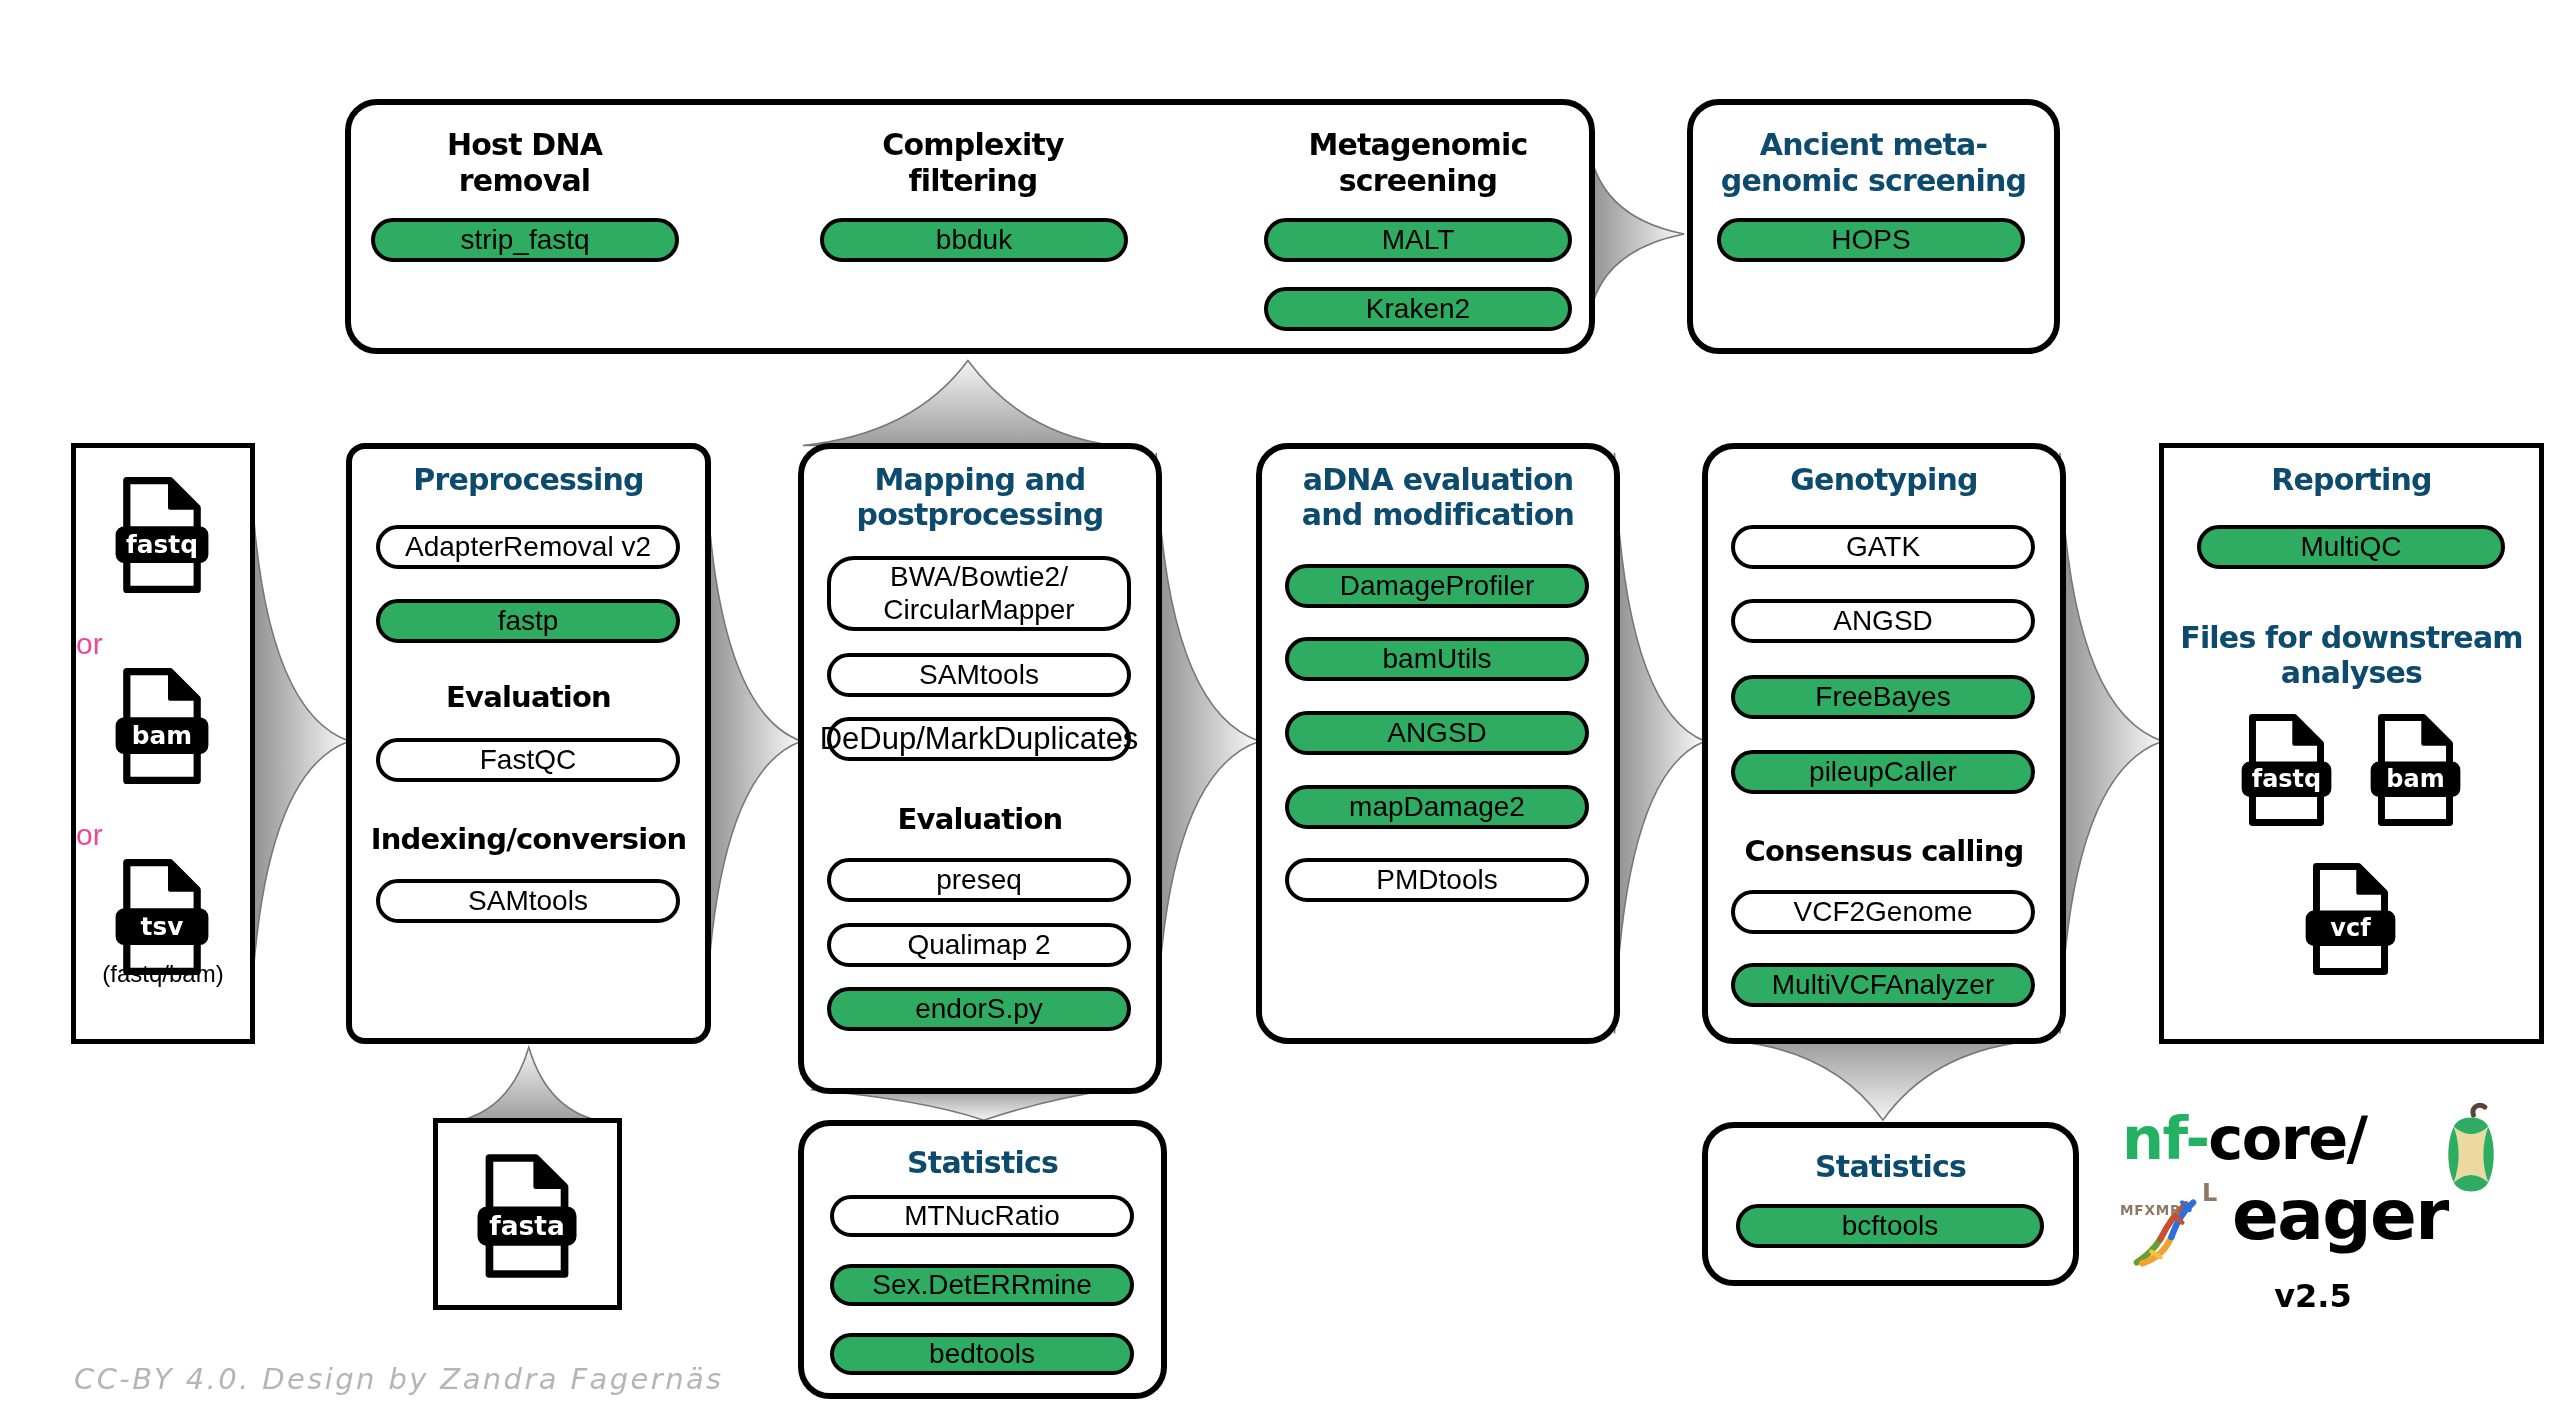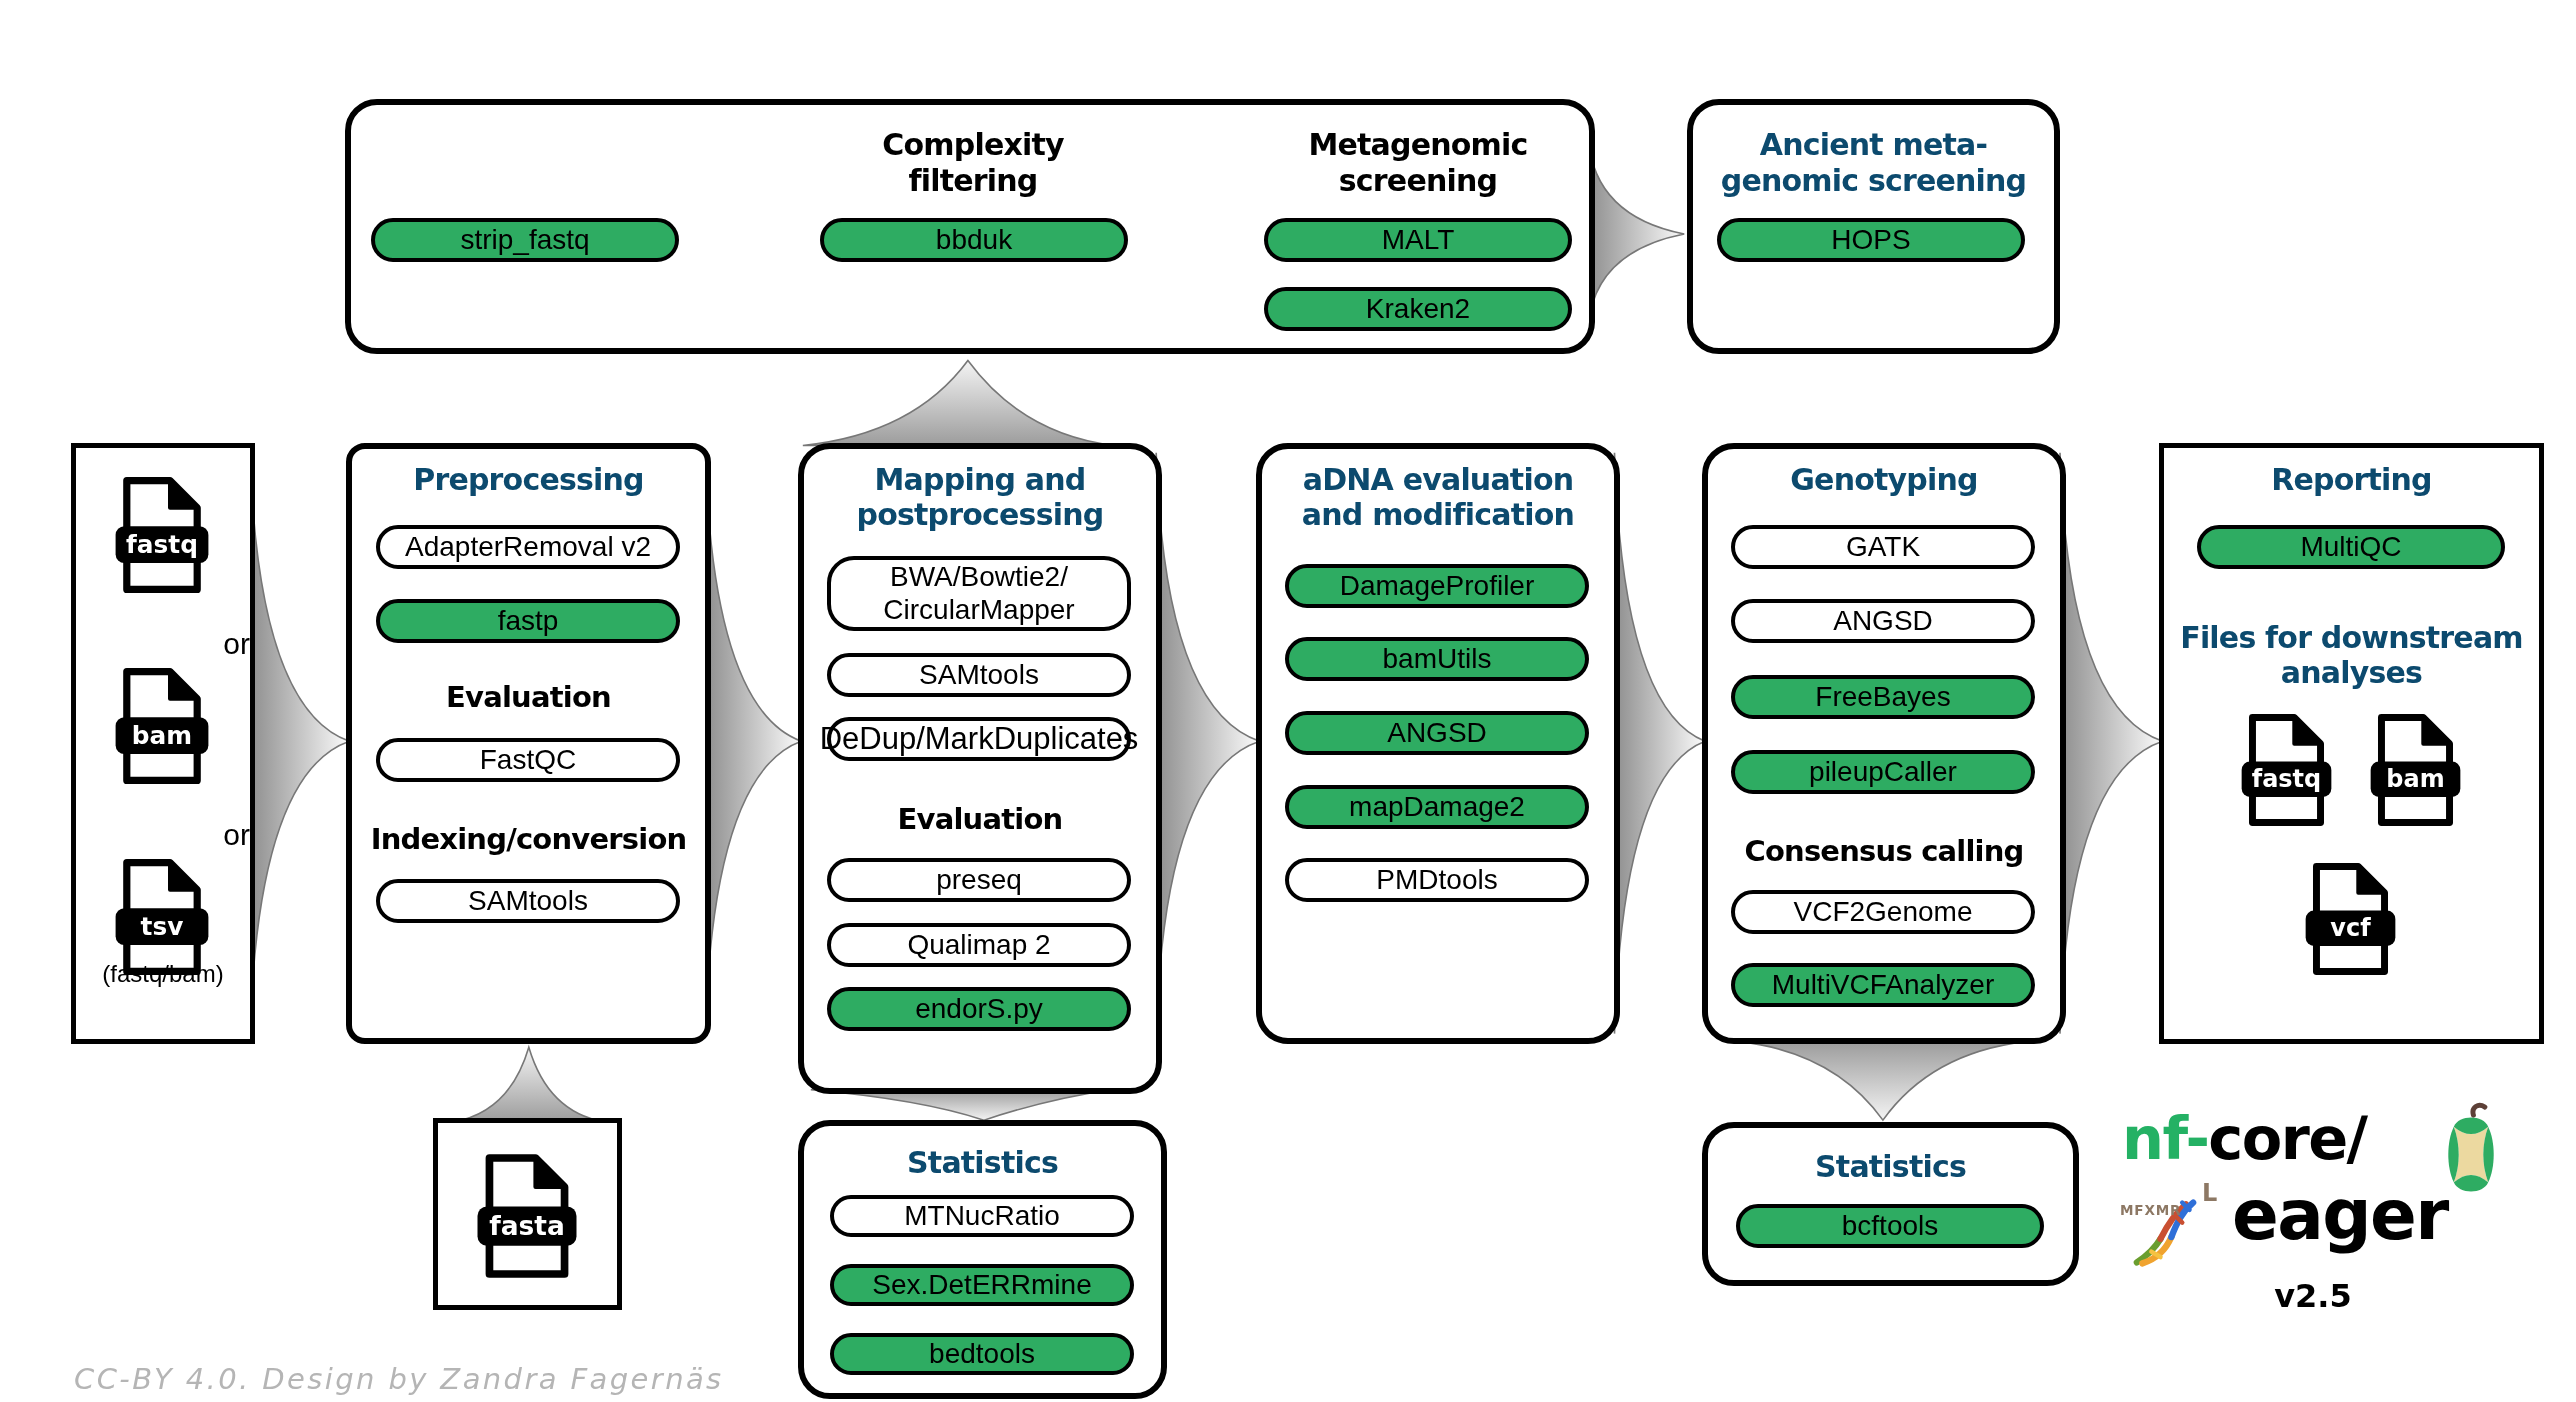--- a/index.html
+++ b/index.html
@@ -12,21 +12,21 @@
              font-weight:bold;font-size:29px;line-height:1.18;color:#0c4a6e;white-space:pre-line;letter-spacing:-0.8px;}
   .col-title{position:absolute;text-align:center;font-family:"DejaVu Sans",sans-serif;font-weight:bold;
              font-size:30px;line-height:1.18;color:#000;white-space:pre-line;letter-spacing:-0.8px;}
   .sec-title{position:absolute;left:0;width:100%;text-align:center;font-family:"DejaVu Sans",sans-serif;
              font-weight:bold;font-size:29px;color:#000;letter-spacing:-0.8px;}
   .pill{position:absolute;height:44px;border:4.8px solid #000;border-radius:27px;background:#fff;
         display:flex;align-items:center;justify-content:center;font-size:28px;color:#000;box-sizing:border-box;}
   .pill.filled{background:#2eac62;}
   .pill.two{height:75px;text-align:center;white-space:pre-line;line-height:1.15;}
   .pill.tight{font-size:31px;}
-  .or-label{position:absolute;width:100%;text-align:right;font-size:30px;color:#000000;}
+  .or-label{position:absolute;width:100%;text-align:left;font-size:30px;color:#ec4899;}
   .caption{position:absolute;width:100%;text-align:center;font-size:24px;color:#000;}
   .file-icon{position:absolute;}
   .file-icon .page{fill:#fff;stroke:#000;stroke-width:9;stroke-linejoin:round;}
   .file-icon .fold{fill:#000;stroke:#000;stroke-width:5;stroke-linejoin:round;}
   .file-icon .band{fill:#000;}
   .file-icon text{fill:#fff;font-family:"DejaVu Sans",sans-serif;font-weight:bold;font-size:31px;text-anchor:middle;}
   .logo-line1{position:absolute;left:2122px;top:1104px;font-family:"DejaVu Sans",sans-serif;font-weight:bold;
               font-size:59px;letter-spacing:-1.6px;color:#000;z-index:3;}
   .logo-line1 .green{color:#24b164;}
   .logo-eager{position:absolute;left:2232px;top:1175px;font-family:"DejaVu Sans",sans-serif;font-weight:bold;
@@ -66,20 +66,22 @@
     <path fill="url(#gH)" stroke="#777" stroke-width="2" d="M2015,565 Q2025,885 2128,925 Q2025,965 2015,1290 Z"></path>
     <path fill="url(#gH)" stroke="#777" stroke-width="2" d="M2571,565 Q2581,885 2699,925 Q2581,965 2571,1290 Z"></path>
     <path fill="url(#gH)" stroke="#777" stroke-width="2" d="M1982,172 Q1990,270 2102,292 Q1990,314 1982,408 Z"></path>
     <path fill="url(#gU)" stroke="#777" stroke-width="2" d="M1002,556 Q1140,542 1208,450 Q1276,542 1390,556 Z"></path>
     <path fill="url(#gU)" stroke="#777" stroke-width="2" d="M566,1400 Q636,1388 660,1307 Q684,1388 754,1400 Z"></path>
     <path fill="url(#gD)" stroke="#777" stroke-width="2" d="M1012,1360 Q1150,1372 1228,1398 Q1306,1372 1386,1360 Z"></path>
     <path fill="url(#gD)" stroke="#777" stroke-width="2" d="M2172,1300 Q2290,1314 2350,1398 Q2410,1314 2528,1300 Z"></path>
   </svg>
 
   <div class="box" style="left:345px;top:99px;width:1250px;height:255px;">
+    <div class="col-title" style="left:13.6px;top:22.4px;width:320px;">Host DNA
+removal</div>
     <div class="pill filled" style="left:20px;top:113px;width:308px;">strip_fastq</div>
     <div class="col-title" style="left:462px;top:22.4px;width:320px;">Complexity
 filtering</div>
     <div class="pill filled" style="left:469px;top:113px;width:308px;">bbduk</div>
     <div class="col-title" style="left:907px;top:22.4px;width:320px;">Metagenomic
 screening</div>
     <div class="pill filled" style="left:913px;top:113px;width:308px;">MALT</div>
     <div class="pill filled" style="left:913px;top:182px;width:308px;">Kraken2</div>
   </div>
 

